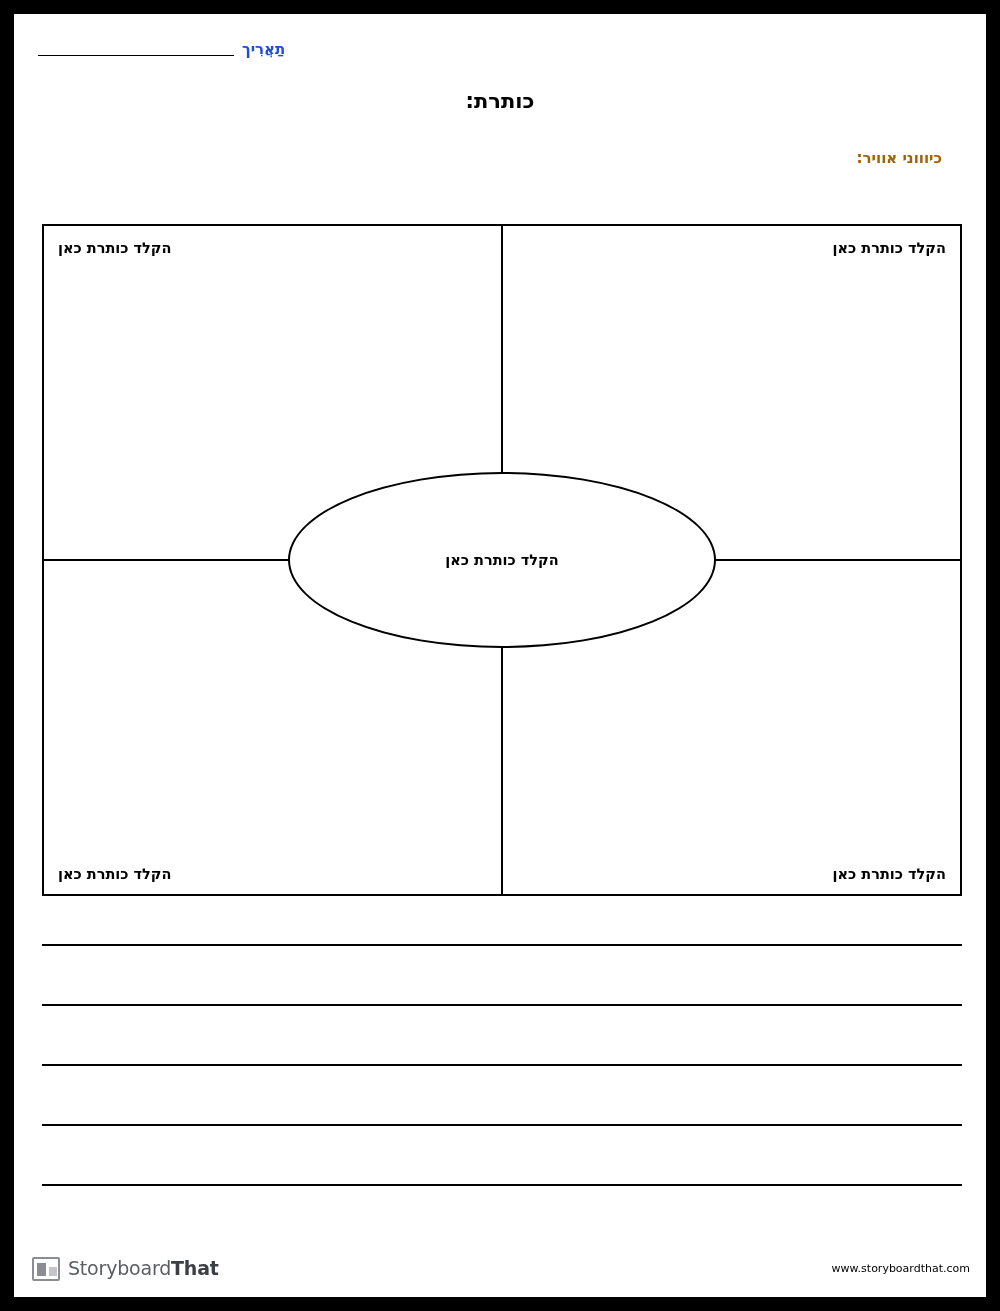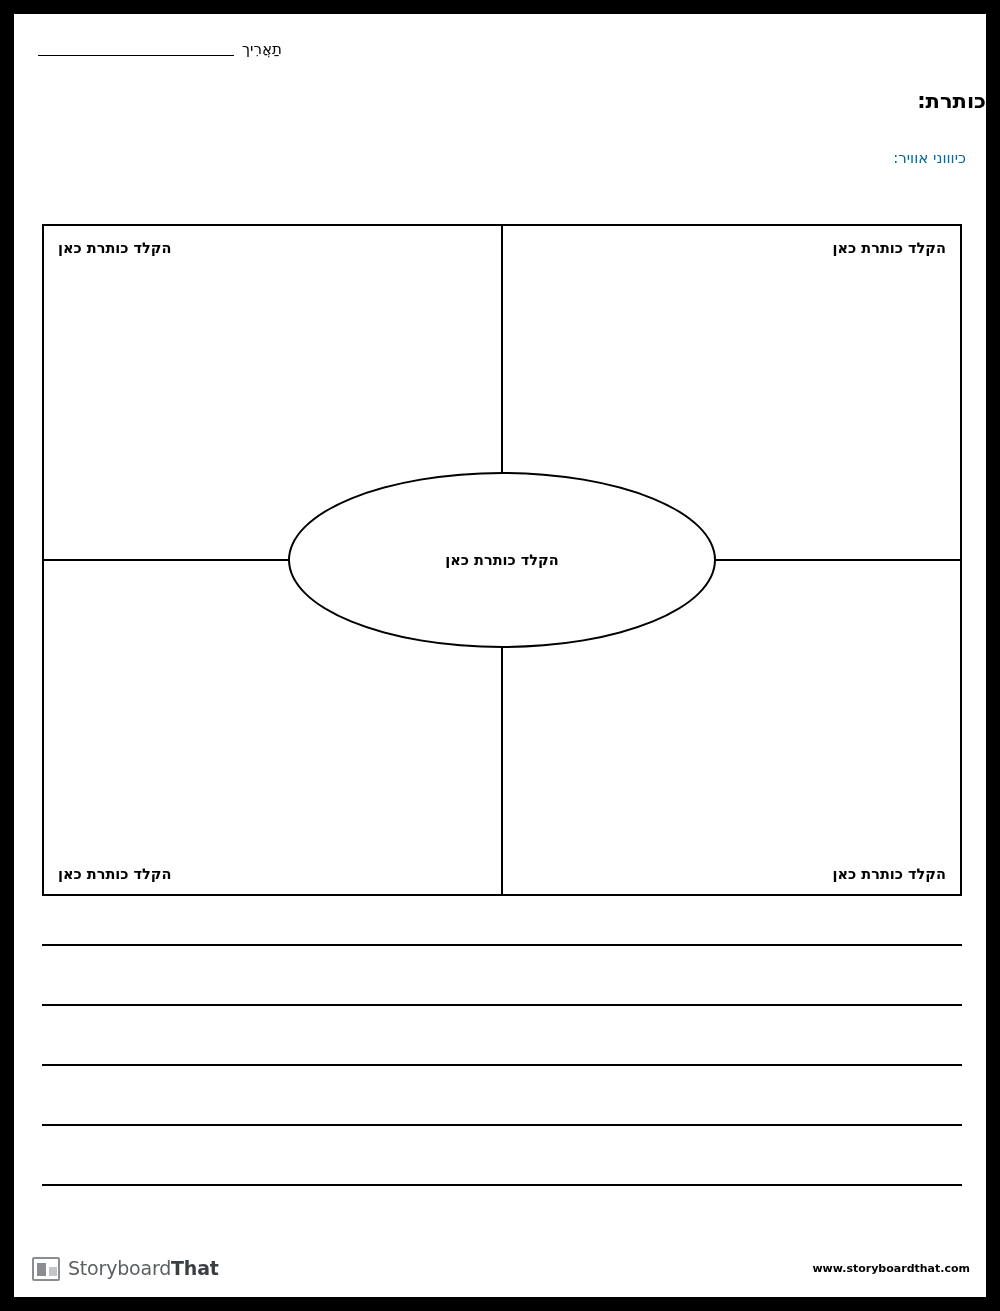--- a/index.html
+++ b/index.html
@@ -34,58 +34,58 @@
     height: 36px;
   }
   .field {
     position: absolute;
     display: flex;
     align-items: flex-end;
     direction: rtl;
   }
   .field-label {
     font-size: 15px;
-    font-weight: normal;
-    color: #000000;
+    font-weight: bold;
+    color: #1d4ed8;
     white-space: nowrap;
     padding-bottom: 2px;
   }
   .field-line {
     border-bottom: 1.6px solid #000;
     height: 0;
     margin-right: 8px;
     margin-bottom: 4px;
   }
   .field-name { right: 36px; top: 0; }
   .field-name .field-line { width: 500px; }
   .field-date { left: 24px; top: 0; }
   .field-date .field-line { width: 196px; }
 
   
   .title {
     position: absolute;
     top: 75px;
     left: 0;
     width: 100%;
-    text-align: right;
+    text-align: center;
     font-size: 21px;
     font-weight: bold;
     direction: rtl;
     color: #000;
   }
 
   
   .subtitle {
     position: absolute;
     top: 135px;
-    right: 20px;
+    right: 44px;
     font-size: 15px;
-    font-weight: normal;
-    direction: rtl;
-    color: #0369a1;
+    font-weight: bold;
+    direction: rtl;
+    color: #a16207;
   }
 
   
   .diagram {
     position: absolute;
     top: 210px;
     right: 24px;
     width: 920px;
     height: 672px;
     border: 2.2px solid #000;
@@ -158,21 +158,21 @@
     margin-bottom: 58px;
   }
   .write-line:last-child { margin-bottom: 0; }
 
   
   .footer-url {
     position: absolute;
     bottom: 22px;
     right: 16px;
     font-size: 11px;
-    font-weight: bold;
+    font-weight: normal;
     color: #000;
     direction: ltr;
   }
   .brand {
     position: absolute;
     bottom: 16px;
     left: 18px;
     display: flex;
     direction: ltr;
   }

